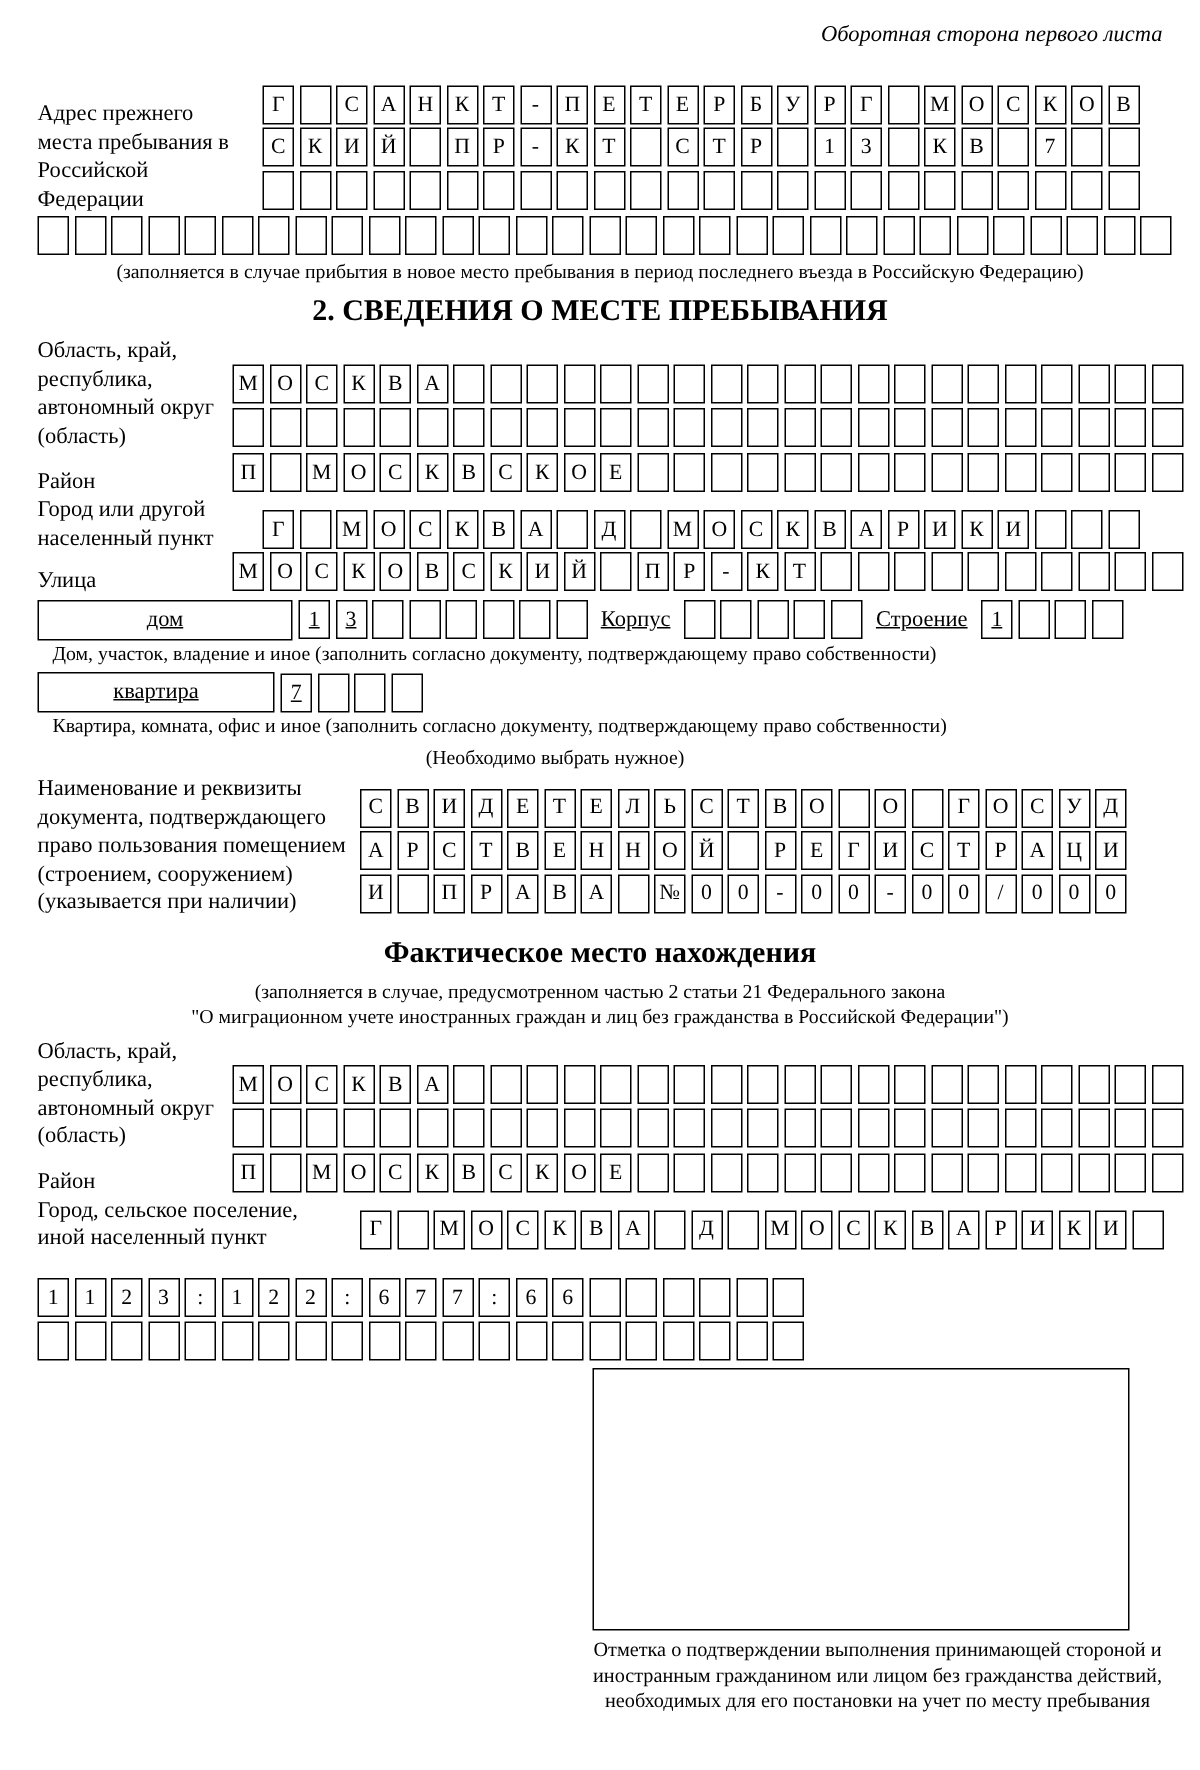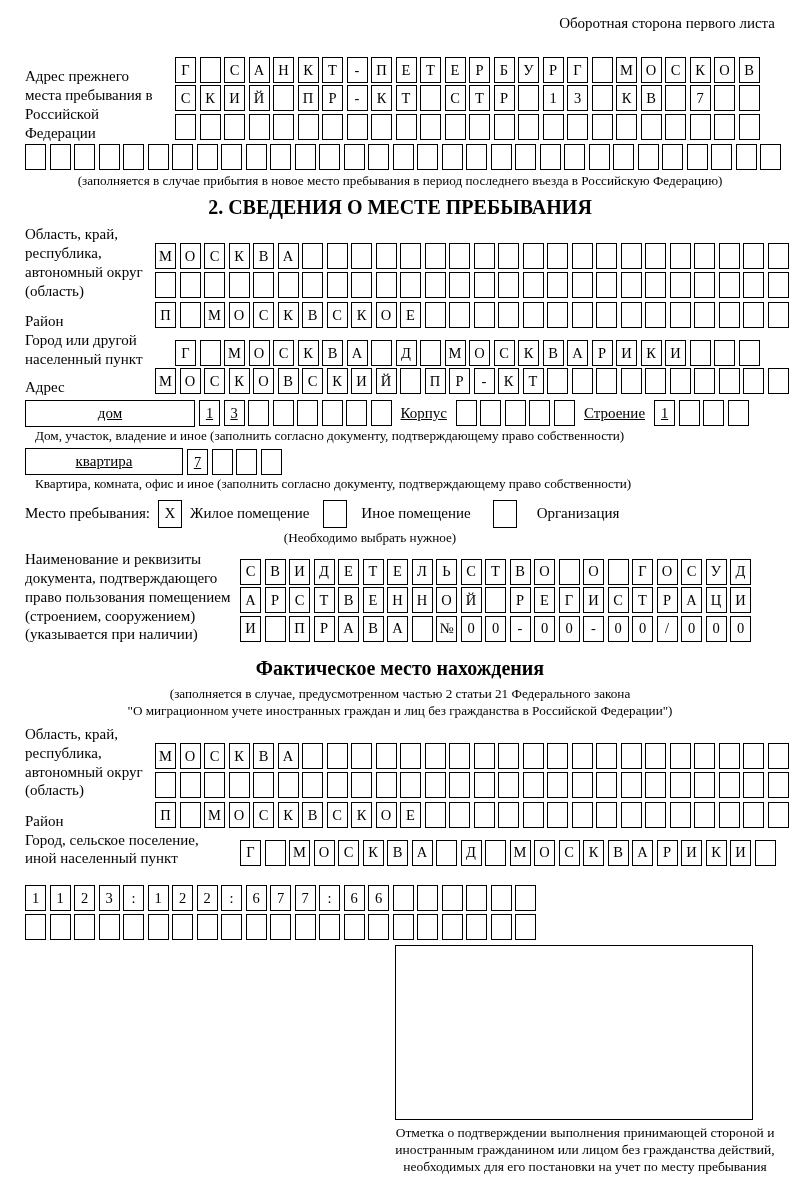--- a/index.html
+++ b/index.html
@@ -6,21 +6,21 @@
   .page{
     position:relative;
     width:800px;height:1180px;
     box-sizing:border-box;
     padding:14px 25px 0 25px;
     overflow:hidden;
     background:#fff;color:#000;
     font-family:"Liberation Serif","DejaVu Serif",serif;
     font-size:15px;line-height:1.25;
   }
-  .hdr{text-align:right;font-size:15px;margin-bottom:24px;}
+  .hdr{text-align:right;font-size:15px;margin-bottom:24px;font-style:italic;}
   .flexrow{display:flex;align-items:flex-end;}
   .lbl{flex:0 0 auto;box-sizing:border-box;padding-right:8px;}
   .w150{width:150px;} .w130{width:130px;} .w215{width:215px;}
   .rows{flex:1 1 auto;}
   .cellrow{display:flex;gap:3.5px;margin-bottom:2.5px;}
   .cell{
     flex:0 0 auto;width:19px;height:24px;
     border:1.6px solid #000;
     display:inline-flex;align-items:center;justify-content:center;
     font-size:14.5px;
@@ -289,21 +289,21 @@
         <span class="cell">И</span>
         <span class="cell">К</span>
         <span class="cell">И</span>
         <span class="cell"></span>
         <span class="cell"></span>
         <span class="cell"></span>
       </div>
   </div>
 
   <div class="flexrow">
-    <div class="lbl w130">Адрес</div>
+    <div class="lbl w130">Улица</div>
     <div class="cellrow">
         <span class="cell">М</span>
         <span class="cell">О</span>
         <span class="cell">С</span>
         <span class="cell">К</span>
         <span class="cell">О</span>
         <span class="cell">В</span>
         <span class="cell">С</span>
         <span class="cell">К</span>
         <span class="cell">И</span>
@@ -361,29 +361,20 @@
     <div class="widebox" style="width:158px;">квартира</div>
     <div class="cellrow" style="margin-bottom:0;">
         <span class="cell">7</span>
         <span class="cell"></span>
         <span class="cell"></span>
         <span class="cell"></span>
       </div>
   </div>
   <div class="caption subcap">Квартира, комната, офис и иное (заполнить согласно документу, подтверждающему право собственности)</div>
 
-  <div class="stay-row">
-    <span>Место пребывания:</span>
-    <span class="cbox" style="margin-left:-6px;">X</span>
-    <span style="margin-left:-6px;">Жилое помещение</span>
-    <span class="cbox"></span>
-    <span>Иное помещение</span>
-    <span class="cbox" style="margin-left:8px;"></span>
-    <span style="margin-left:6px;">Организация</span>
-  </div>
   <div class="caption center" style="margin:2px 60px 4px 0;">(Необходимо выбрать нужное)</div>
 
   <div class="flexrow mt2">
     <div class="lbl w215">Наименование и реквизиты документа, подтверждающего право пользования помещением (строением, сооружением) (указывается при наличии)</div>
     <div class="rows">
       <div class="cellrow">
           <span class="cell">С</span>
           <span class="cell">В</span>
           <span class="cell">И</span>
           <span class="cell">Д</span>

